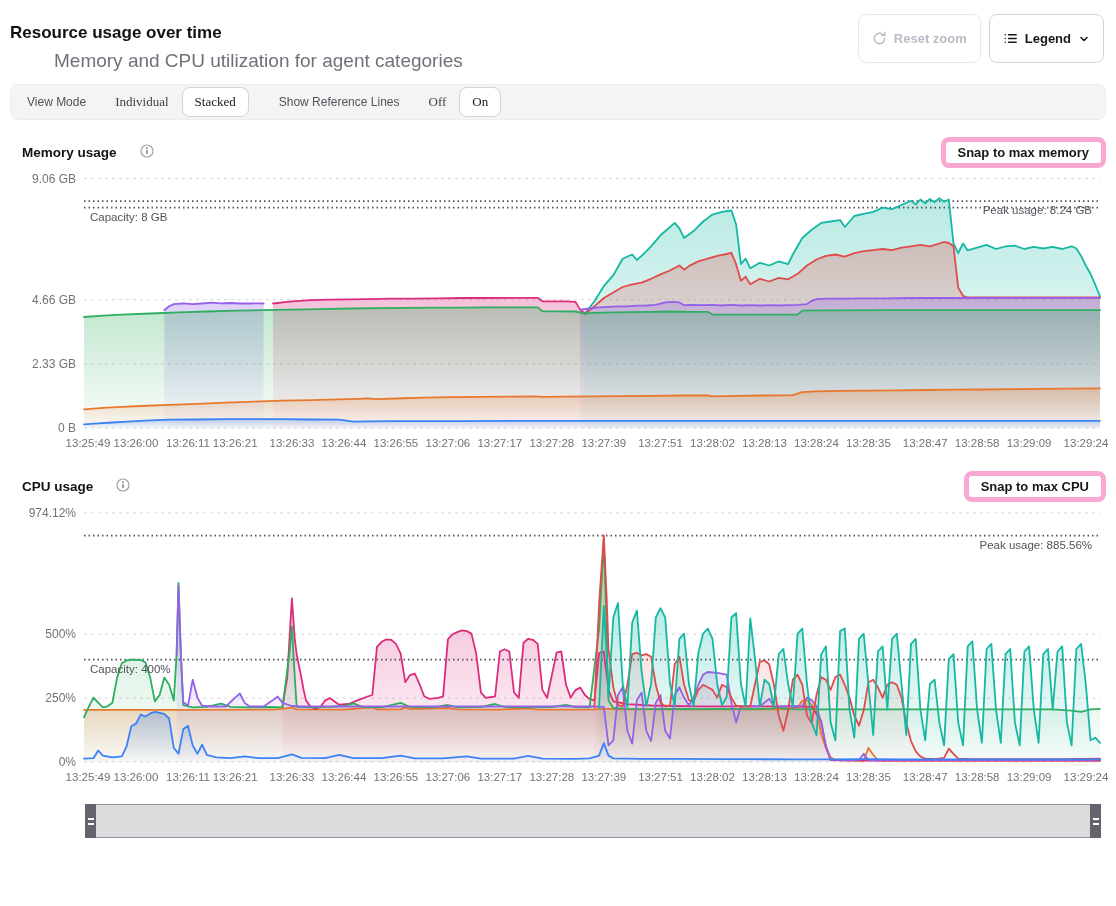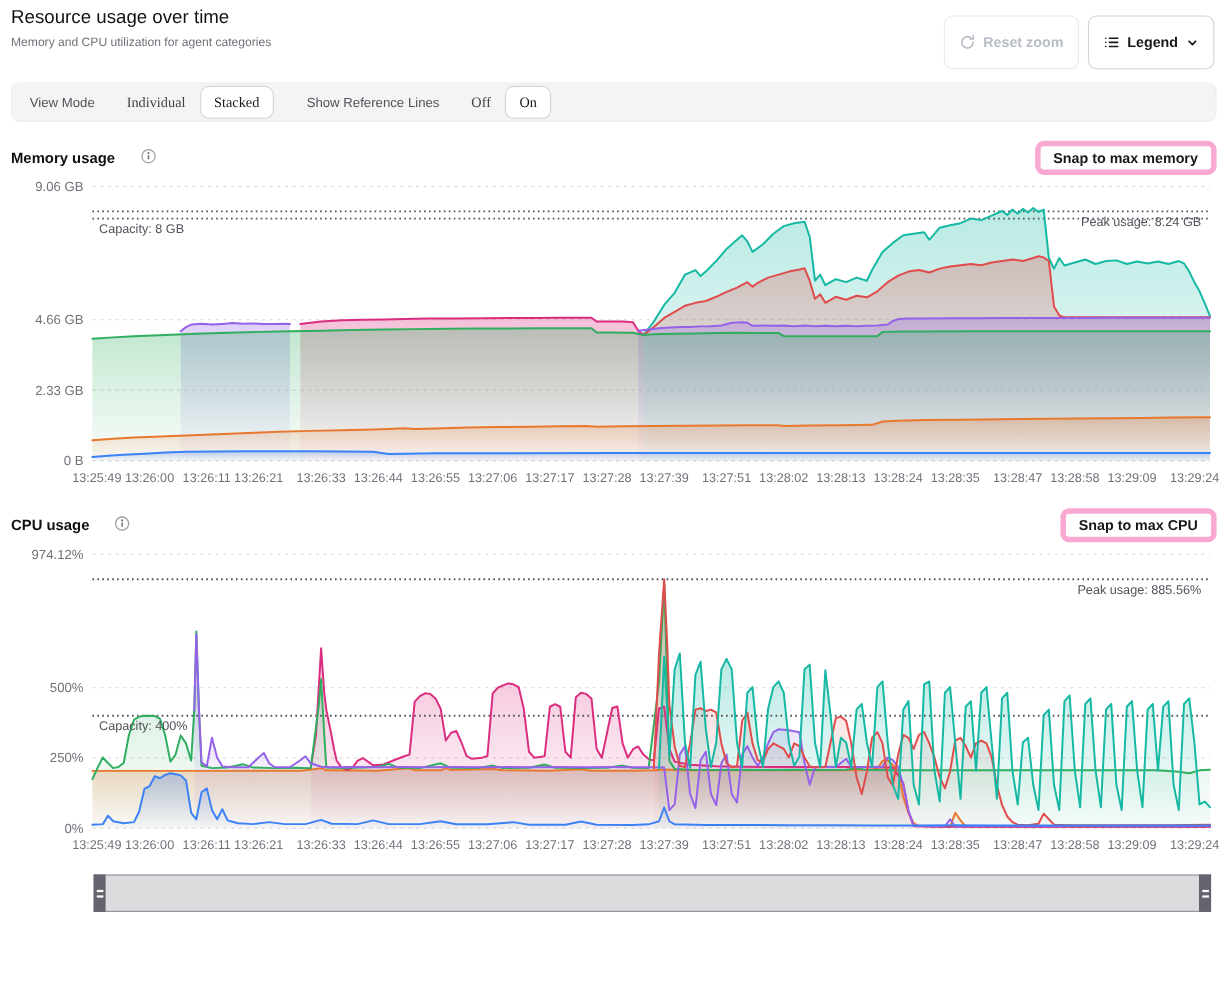--- a/index.html
+++ b/index.html
@@ -1,38 +1,38 @@
 <!DOCTYPE html>
 <html><head>
 <meta charset="utf-8">
 <style>
   * { box-sizing: border-box; }
   html,body { margin:0; padding:0; background:#fff; }
   body { width:1116px; font-family:"Liberation Sans", sans-serif; color:#18181b; }
 
   .hdr { display:flex; justify-content:space-between; align-items:flex-start; padding:6px 12px 0 10px; }
-  .hdr h1 { font-size:17px; font-weight:400; margin:0 0 7px; color:#111; }
-  .sub { font-size:11px; color:#71717a; }
+  .hdr h1 { font-size:17px; font-weight:700; margin:17px 0 7px; color:#111; }
+  .sub { font-size:19px; color:#71717a;margin-left:44px; }
   .btnrow { display:flex; gap:8px; padding-top:8px; }
   .btn { display:inline-flex; align-items:center; gap:7px; height:49px; padding:0 13px;
          border-radius:8px; border:1px solid #d4d4d8; background:#fff; font-size:13px;
          font-weight:700; color:#18181b; cursor:pointer; font-family:inherit; }
   .btn.disabled { color:#b8bdc5; border-color:#e9e9ec; cursor:default; }
   .btn svg { display:block; }
 
   .controls { margin:12px 10px 0; background:#f4f4f5; border:1px solid #ededf0; border-radius:8px;
               height:36px; display:flex; align-items:center; padding:0 16px; }
   .ctl-label { font-size:12px; color:#52525b; margin-right:16px; }
   .seg { font-size:13px; color:#3f3f46; padding:6px 12px; border-radius:8px;
          border:1px solid transparent; background:transparent; cursor:pointer; font-family:Liberation Serif, serif; }
   .seg.active { background:#fff; border-color:#d4d4d8; color:#18181b; }
   .ctl-gap { width:30px; }
 
   .sec { display:flex; justify-content:space-between; align-items:center; margin:17px 10px 2px; }
-  .sec-title { font-size:13.5px; font-weight:700; display:flex; align-items:center; gap:23px; color:#111; }
+  .sec-title { font-size:13.5px; font-weight:700; display:flex; align-items:center; gap:23px; color:#111;margin-left:12px; }
   .snap-btn { height:31px; padding:0 12px; border:5px solid #f9a8d4; border-radius:8px;
               background:#fff; font-size:13px; font-weight:700; color:#18181b; cursor:pointer; font-family:inherit; }
 
   .chart { width:1028px; }
   .chart svg { display:block; width:1116px; height:284px; }
   svg text { font-family:"Liberation Sans", sans-serif; }
 
   .brush-wrap { padding:16px 0 20px 85px; }
   .brush { position:relative; width:1016px; height:34px; background:#dcdcdf;
            border-top:1px solid #90909a; border-bottom:1px solid #90909a; }

